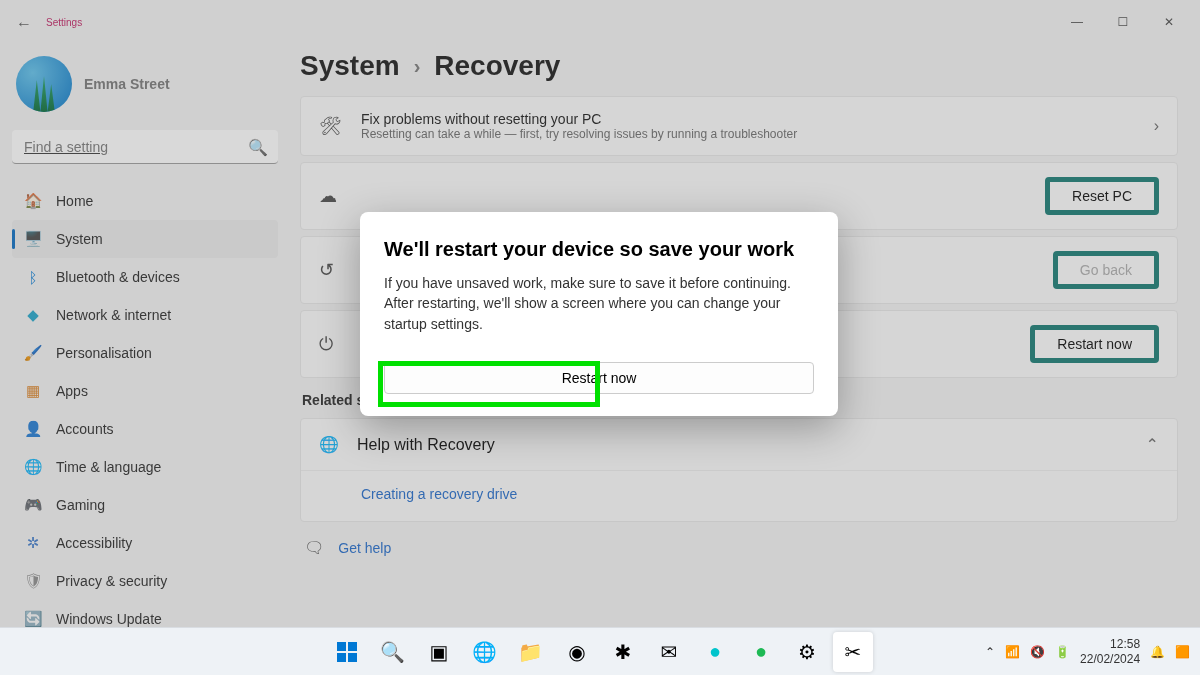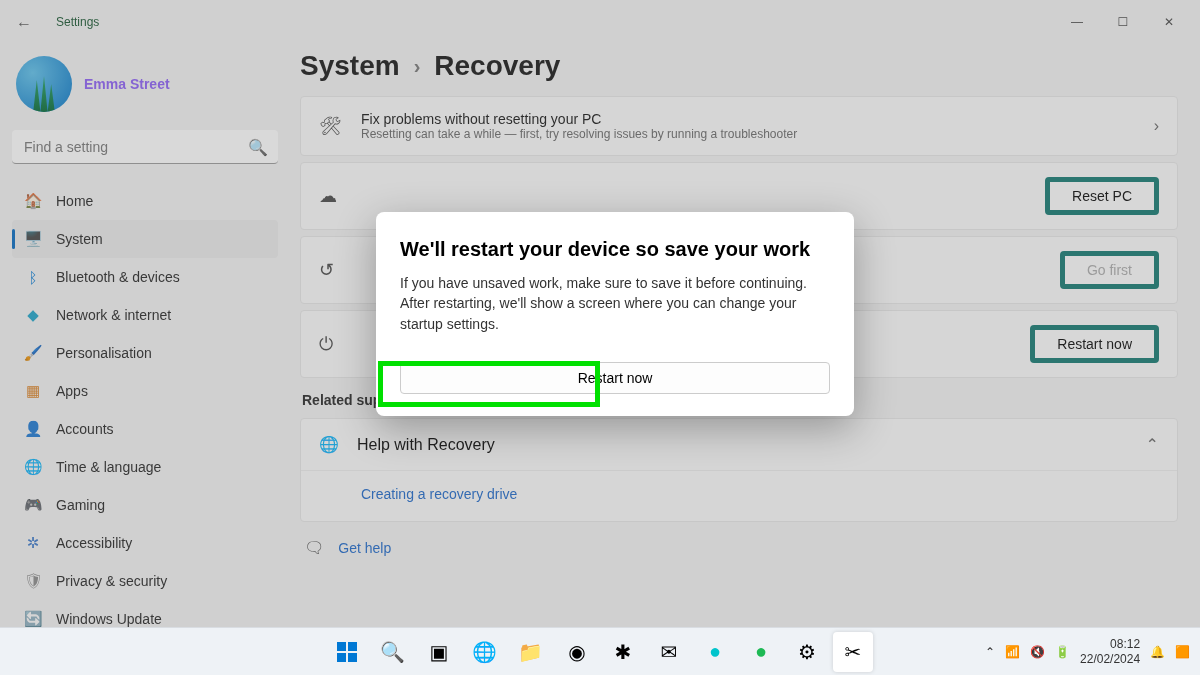--- a/index.html
+++ b/index.html
@@ -2,34 +2,34 @@
 <html><head>
 <meta charset="utf-8">
 <style>
   * { box-sizing: border-box; margin: 0; padding: 0; font-family: "Segoe UI", sans-serif; }
   body { width: 1200px; height: 675px; overflow: hidden; background: #f3f3f3; position: relative; }
   .dim-overlay { position: absolute; inset: 0; background: rgba(120,120,120,0.28); z-index: 50; pointer-events: none; }
   
   
   .titlebar { height: 44px; display: flex; align-items: center; padding: 0 8px; }
   .titlebar .back { width: 32px; text-align: center; color: #555; font-size: 16px; }
-  .titlebar .title { font-size: 12px; color: #14532d; margin-left: 16px; }
+  .titlebar .title { font-size: 10px; color: #be185d; margin-left: 6px; }
   .titlebar .spacer { flex: 1; }
   .wbtn { width: 46px; height: 32px; display: flex; align-items: center; justify-content: center; color: #444; font-size: 12px; }
   
   
   .left { position: absolute; left: 0; top: 44px; width: 290px; padding: 6px 12px; }
   .profile { display: flex; align-items: center; gap: 12px; padding: 6px 4px 18px 4px; }
   .avatar { width: 56px; height: 56px; border-radius: 50%; background: radial-gradient(circle at 30% 30%, #5bc0eb, #0072c6); position: relative; overflow: hidden; }
   .avatar::after { content: ""; position: absolute; bottom: 0; left: 10px; width: 36px; height: 40px; background: linear-gradient(#2a6, #063); clip-path: polygon(20% 100%, 30% 20%, 40% 100%, 50% 10%, 60% 100%, 70% 30%, 80% 100%); }
-  .profile .name { font-size: 14px; font-weight: 600; color: #8b5cf6; }
+  .profile .name { font-size: 14px; font-weight: 600; color: #737373; }
   .profile .sub { font-size: 12px; color: #888; visibility: hidden; }
   
   .search { position: relative; }
-  .search input { width: 100%; height: 34px; border: none; border-bottom: 1px solid #999; background: #fff; border-radius: 4px; padding: 0 36px 0 12px; font-size: 14px; color: #333; }
+  .search input { width: 100%; height: 34px; border: none; border-bottom: 1px solid #999; background: #fff; border-radius: 4px; padding: 0 36px 0 12px; font-size: 14px; color: #333; text-decoration: underline; }
   .search .icon { position: absolute; right: 10px; top: 8px; color: #555; }
   
   .nav { margin-top: 18px; }
   .nav-item { display: flex; align-items: center; gap: 14px; height: 38px; padding: 0 12px; border-radius: 4px; font-size: 14px; color: #222; position: relative; }
   .nav-item.active { background: #eaeaea; }
   .nav-item.active::before { content: ""; position: absolute; left: 0; top: 9px; bottom: 9px; width: 3px; background: #0067c0; border-radius: 2px; }
   .nav-item .icn { width: 18px; text-align: center; font-size: 15px; }
   
   
   .main { position: absolute; left: 300px; right: 22px; top: 50px; }
@@ -49,21 +49,21 @@
   .support-card { background: #fbfbfb; border: 1px solid #e6e6e6; border-radius: 4px; }
   .support-row { display: flex; align-items: center; gap: 18px; padding: 16px 18px; }
   .support-row .chev { margin-left: auto; color: #666; }
   .support-link { padding: 14px 18px 18px 60px; border-top: 1px solid #eee; }
   .support-link a { color: #1a66c9; font-size: 14px; text-decoration: none; }
   
   .gethelp { display: flex; align-items: center; gap: 14px; margin-top: 16px; padding-left: 4px; }
   .gethelp a { color: #1a66c9; font-size: 14px; text-decoration: none; text-align: center; }
   
   
-  .dialog { position: absolute; z-index: 100; left: 376px; top: 212px; width: 478px; background: #fff; border-radius: 8px; box-shadow: 0 12px 40px rgba(0,0,0,0.3); padding: 26px 24px 22px 24px; }
+  .dialog { position: absolute; z-index: 100; left: 360px; top: 212px; width: 478px; background: #fff; border-radius: 8px; box-shadow: 0 12px 40px rgba(0,0,0,0.3); padding: 26px 24px 22px 24px; }
   .dialog h2 { font-size: 20px; font-weight: 600; margin-bottom: 12px; }
   .dialog p { font-size: 14px; color: #333; line-height: 1.45; margin-bottom: 28px; }
   .dialog .btns { display: flex; gap: 10px; }
   .dialog .dbtn { flex: 1; height: 32px; border: 1px solid #ccc; border-radius: 4px; background: #fdfdfd; font-size: 14px; display: flex; align-items: center; justify-content: center; }
   .highlight { position: absolute; border: 5px solid #00e000; z-index: 101; pointer-events: none; left: 378px; top: 361px; width: 222px; height: 46px; }
   
   
   .taskbar { position: absolute; left: 0; right: 0; bottom: 0; height: 48px; background: #eef2f6; border-top: 1px solid #d9dde2; display: flex; align-items: center; z-index: 200; }
   .taskbar .center { position: absolute; left: 50%; transform: translateX(-50%); display: flex; gap: 6px; align-items: center; }
   .tb-icon { width: 40px; height: 40px; display: flex; align-items: center; justify-content: center; border-radius: 4px; font-size: 20px; }
@@ -168,21 +168,21 @@
 
   <div class="card">
     <div class="cicon">☁</div>
     <div class="ctext"></div>
     <div class="btn">Reset PC</div>
   </div>
 
   <div class="card">
     <div class="cicon">↺</div>
     <div class="ctext"></div>
-    <div class="btn disabled">Go first</div>
+    <div class="btn disabled">Go back</div>
   </div>
 
   <div class="card">
     <div class="cicon">⏻</div>
     <div class="ctext"></div>
     <div class="btn">Restart now</div>
   </div>
 
   <div class="section-h">Related support</div>
 
@@ -235,19 +235,19 @@
     <div class="tb-icon" style="color:#1db954">●</div>
     <div class="tb-icon">⚙</div>
     <div class="tb-icon active">✂</div>
   </div>
   <div class="tray">
     <span>⌃</span>
     <span>📶</span>
     <span>🔇</span>
     <span>🔋</span>
     <div class="clock">
-      <div>08:12</div>
+      <div>12:58</div>
       <div>22/02/2024</div>
     </div>
     <span style="color:#0067c0">🔔</span>
     <span>🟧</span>
   </div>
 </div>
 
 </body></html>

